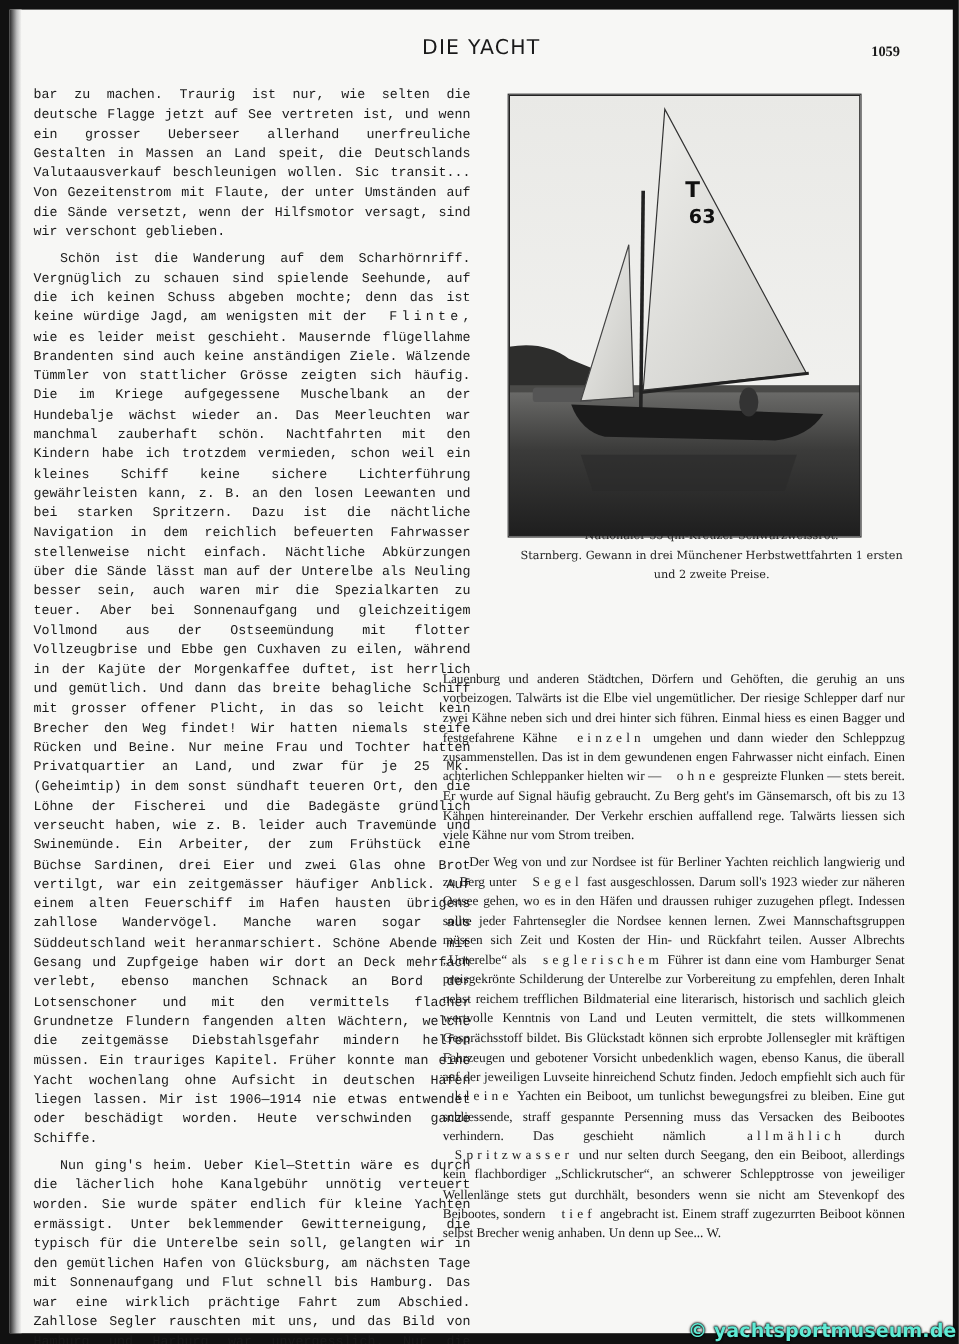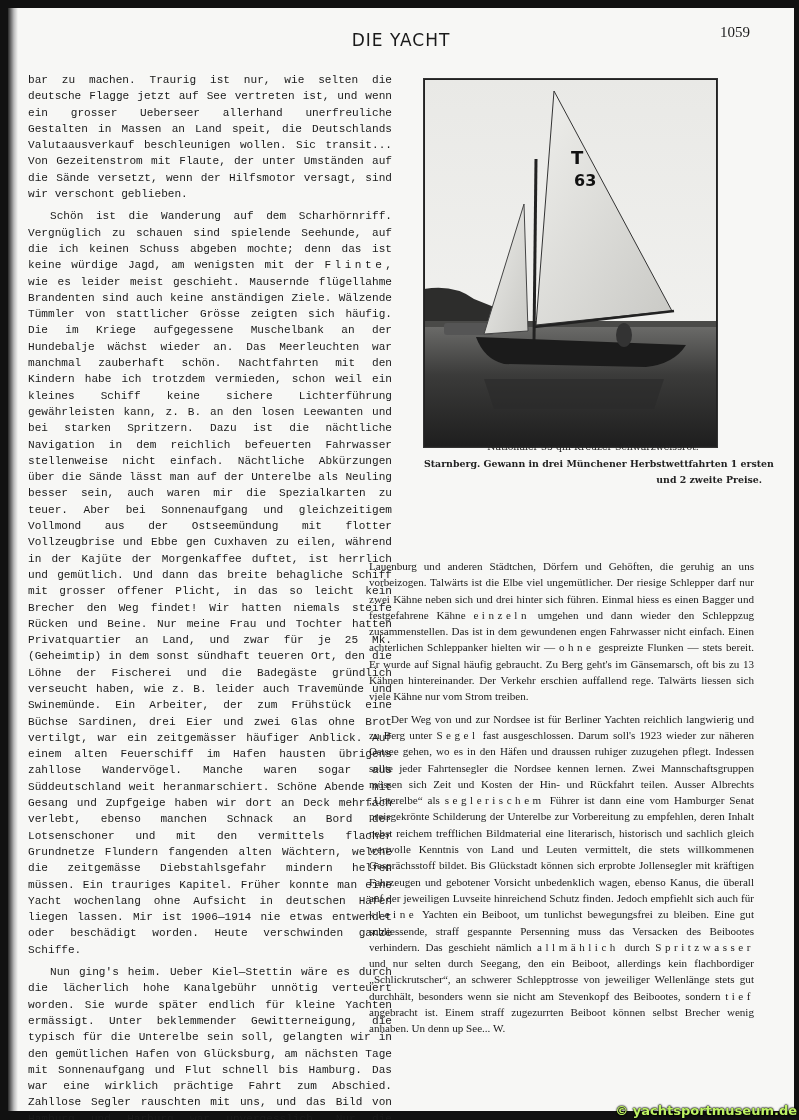--- a/index.html
+++ b/index.html
@@ -15,48 +15,48 @@
   }
   .edge-left {
     position:absolute; left:0; top:0; width:10px; height:100%;
     background:linear-gradient(to right,#2a2a2a,#bdbdbd 60%,#f7f7f5);
   }
   .header-title {
     position:absolute; left:0; width:100%; top:22px; text-align:center;
     font-family:"DejaVu Sans", sans-serif; font-size:17px; letter-spacing:1px;
   }
   .page-number {
-    position:absolute; right:44px; top:16px;
-    font-family:"Liberation Serif", serif; font-size:15px;
+    position:absolute; right:44px; top:28px;
+    font-family:"Liberation Serif", serif; font-size:12px;font-weight:bold;
   }
   .col {
     position:absolute; font-size:11.1px; line-height:16.3px;
     text-align:justify;
   }
   .col-left { left:20px; top:64px; width:364px;font-family:Liberation Mono, monospace; }
   .col-right { left:361px; top:550px; width:385px; }
   .col p { margin:0 0 6px 0; text-indent:0; }
   .col p.ind { text-indent:22px; }
   .col p.noind { text-indent:0; }
-  .sp { letter-spacing:3.5px; }
+  .sp { letter-spacing:3.5px;margin-left:10px; }
 
   .photo-frame {
     position:absolute; left:415px; top:70px; width:293px; height:368px;
     border:1px solid #333; background:#fff; overflow:hidden;
   }
   .caption {
     position:absolute; left:416px; top:431px; width:338px;
     font-family:"DejaVu Serif", serif; font-size:9.4px; line-height:16.5px;
     text-align:center; color:#222;
   }
   .caption div { white-space:nowrap; }
   .watermark {
     position:absolute; right:2px; bottom:2px;
-    font-family:"DejaVu Sans", sans-serif; font-size:13px; font-weight:bold;
-    color:#bef264; text-shadow:0 0 2px #000, 0 0 2px #000, 0 0 1px #000;
+    font-family:"DejaVu Sans", sans-serif; font-size:16px; font-weight:bold;
+    color:#5eead4; text-shadow:0 0 2px #000, 0 0 2px #000, 0 0 1px #000;
   }
 </style>
 </head>
 <body>
 
 <div class="page">
   <div class="edge-left"></div>
 
   <div class="header-title">DIE YACHT</div>
   <div class="page-number">1059</div>
@@ -106,22 +106,22 @@
 
       <ellipse cx="200" cy="256" rx="8" ry="12" fill="#333"></ellipse>
 
       <path d="M60 300 L240 300 L230 330 L70 330 Z" fill="#2a2a2a" opacity="0.6"></path>
       <rect x="0" y="0" width="293" height="368" fill="none" stroke="#222" stroke-width="2"></rect>
     </svg>
   </div>
 
   <div class="caption">
     <div>Nationaler 35 qm-Kreuzer Schwarzweissrot.</div>
-    <div style="font-weight:bold;">Starnberg.  Gewann in drei Münchener Herbstwettfahrten 1 ersten</div>
-    <div style="font-weight:bold;text-align:right;">und 2 zweite Preise.</div>
+    <div style="font-weight:normal;">Starnberg.  Gewann in drei Münchener Herbstwettfahrten 1 ersten</div>
+    <div style="font-weight:normal;">und 2 zweite Preise.</div>
   </div>
 
   <div class="col col-right">
     <p class="noind"><span>Lauenburg und anderen Städtchen, Dörfern und Gehöften, die geruhig an uns vorbeizogen. Talwärts ist die Elbe viel ungemütlicher. Der riesige Schlepper darf nur zwei Kähne neben sich und drei hinter sich führen. Einmal hiess es einen Bagger und festgefahrene Kähne </span><span class="sp">einzeln</span><span> umgehen und dann wieder den Schleppzug zusammenstellen. Das ist in dem gewundenen engen Fahrwasser nicht einfach. Einen achterlichen Schleppanker hielten wir — </span><span class="sp">ohne</span><span> gespreizte Flunken — stets bereit. Er wurde auf Signal häufig gebraucht. Zu Berg geht's im Gänsemarsch, oft bis zu 13 Kähnen hintereinander. Der Verkehr erschien auffallend rege. Talwärts liessen sich viele Kähne nur vom Strom treiben.</span></p>
     <p class="ind"><span>Der Weg von und zur Nordsee ist für Berliner Yachten reichlich langwierig und zu Berg unter </span><span class="sp">Segel</span><span> fast ausgeschlossen. Darum soll's 1923 wieder zur näheren Ostsee gehen, wo es in den Häfen und draussen ruhiger zuzugehen pflegt. Indessen sollte jeder Fahrtensegler die Nordsee kennen lernen. Zwei Mannschaftsgruppen müssen sich Zeit und Kosten der Hin- und Rückfahrt teilen. Ausser Albrechts „Unterelbe“ als </span><span class="sp">seglerischem</span><span> Führer ist dann eine vom Hamburger Senat preisgekrönte Schilderung der Unterelbe zur Vorbereitung zu empfehlen, deren Inhalt nebst reichem trefflichen Bildmaterial eine literarisch, historisch und sachlich gleich wertvolle Kenntnis von Land und Leuten vermittelt, die stets willkommenen Gesprächsstoff bildet. Bis Glückstadt können sich erprobte Jollensegler mit kräftigen Fahrzeugen und gebotener Vorsicht unbedenklich wagen, ebenso Kanus, die überall auf der jeweiligen Luvseite hinreichend Schutz finden. Jedoch empfiehlt sich auch für </span><span class="sp">kleine</span><span> Yachten ein Beiboot, um tunlichst bewegungsfrei zu bleiben. Eine gut schliessende, straff gespannte Persenning muss das Versacken des Beibootes verhindern. Das geschieht nämlich </span><span class="sp">allmählich</span><span> durch </span><span class="sp">Spritzwasser</span><span> und nur selten durch Seegang, den ein Beiboot, allerdings kein flachbordiger „Schlickrutscher“, an schwerer Schlepptrosse von jeweiliger Wellenlänge stets gut durchhält, besonders wenn sie nicht am Stevenkopf des Beibootes, sondern </span><span class="sp">tief</span><span> angebracht ist. Einem straff zugezurrten Beiboot können selbst Brecher wenig anhaben. Un denn up See... W.</span></p>
   </div>
 </div>
 
 <div class="watermark">© yachtsportmuseum.de</div>
 

